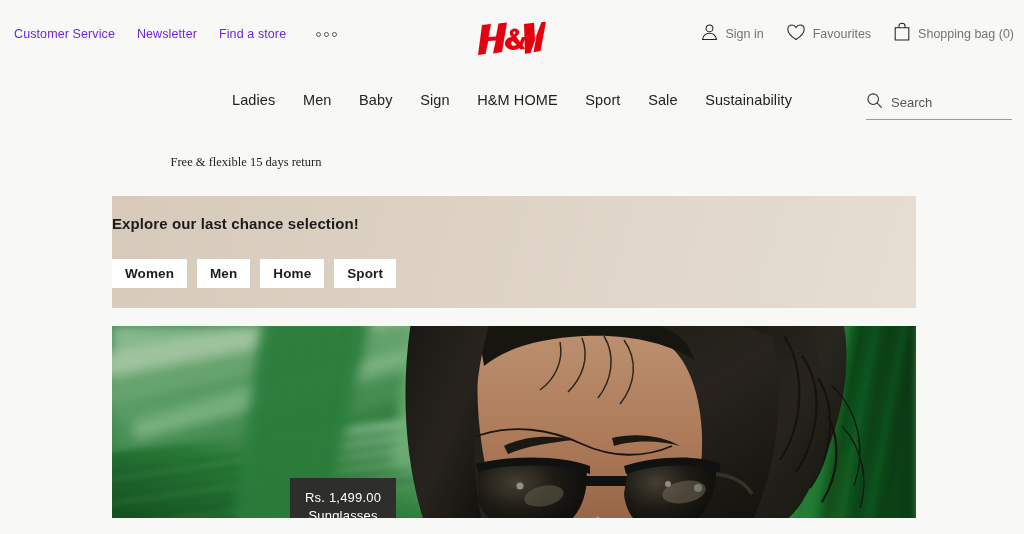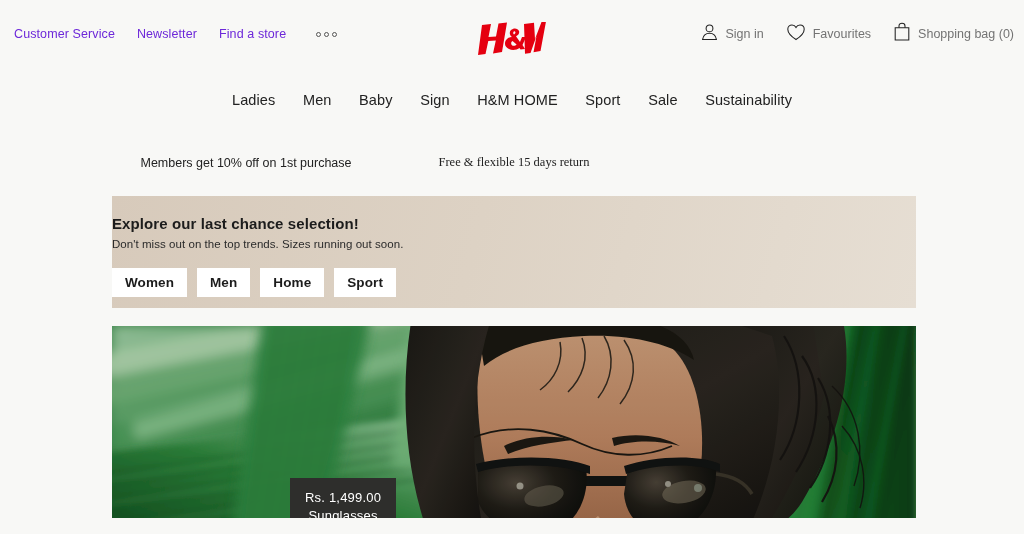--- a/index.html
+++ b/index.html
@@ -98,21 +98,21 @@
     display: flex; flex-direction: column; align-items: flex-start;
   }
   .promo-title {
     margin-top: 19px; font-size: 15px; font-weight: bold;
     color: #1c1c1c; letter-spacing: .1px;
   }
   .promo-sub {
     margin-top: 6px; font-size: 11.5px; color: #2b2b2b; letter-spacing: .05px;
   }
   .promo-btns {
-    margin-top: 18px; display: flex; gap: 10px; align-items: center;
+    margin-top: 27px; display: flex; gap: 10px; align-items: center;
   }
   .promo-btns a {
     background: #fff; color: #1c1c1c; text-decoration: none;
     font-size: 13.5px; font-weight: bold; letter-spacing: .1px;
     padding: 7px 13px; display: block; white-space: nowrap;
   }
 
   
   .hero {
     position: absolute; top: 326px; left: 112px;
@@ -205,30 +205,37 @@
       <a href="#">Ladies</a>
       <a href="#">Men</a>
       <a href="#">Baby</a>
       <a href="#">Sign</a>
       <a href="#">H&amp;M HOME</a>
       <a href="#">Sport</a>
       <a href="#">Sale</a>
       <a href="#">Sustainability</a>
     </nav>
 
+    <div class="searchbox">
+      <span class="ico">
+        <svg width="17" height="17" viewBox="0 0 17 17" fill="none" stroke="#333" stroke-width="1.1">
+          <circle cx="7.2" cy="7.2" r="5.3"></circle>
+          <path d="M11.2 11.2 L15.4 15.4" stroke-linecap="round"></path>
+        </svg>
+      </span>
+      <input type="text" placeholder="Search" style="">
+    </div>
   </div>
 
   <div class="benefits">
-    <span class="ben1">Members get 10% off on 1st purchase</span>
     <span class="ben3">Free &amp; flexible 15 days return</span>
   </div>
 
   <div class="promo">
     <div class="promo-title">Explore our last chance selection!</div>
-    <div class="promo-sub">Don't miss out on the top trends. Sizes running out soon.</div>
     <div class="promo-btns">
       <a href="#">Women</a>
       <a href="#">Men</a>
       <a href="#">Home</a>
       <a href="#">Sport</a>
     </div>
   </div>
 
   <div class="hero">
     <div class="hero-img">

